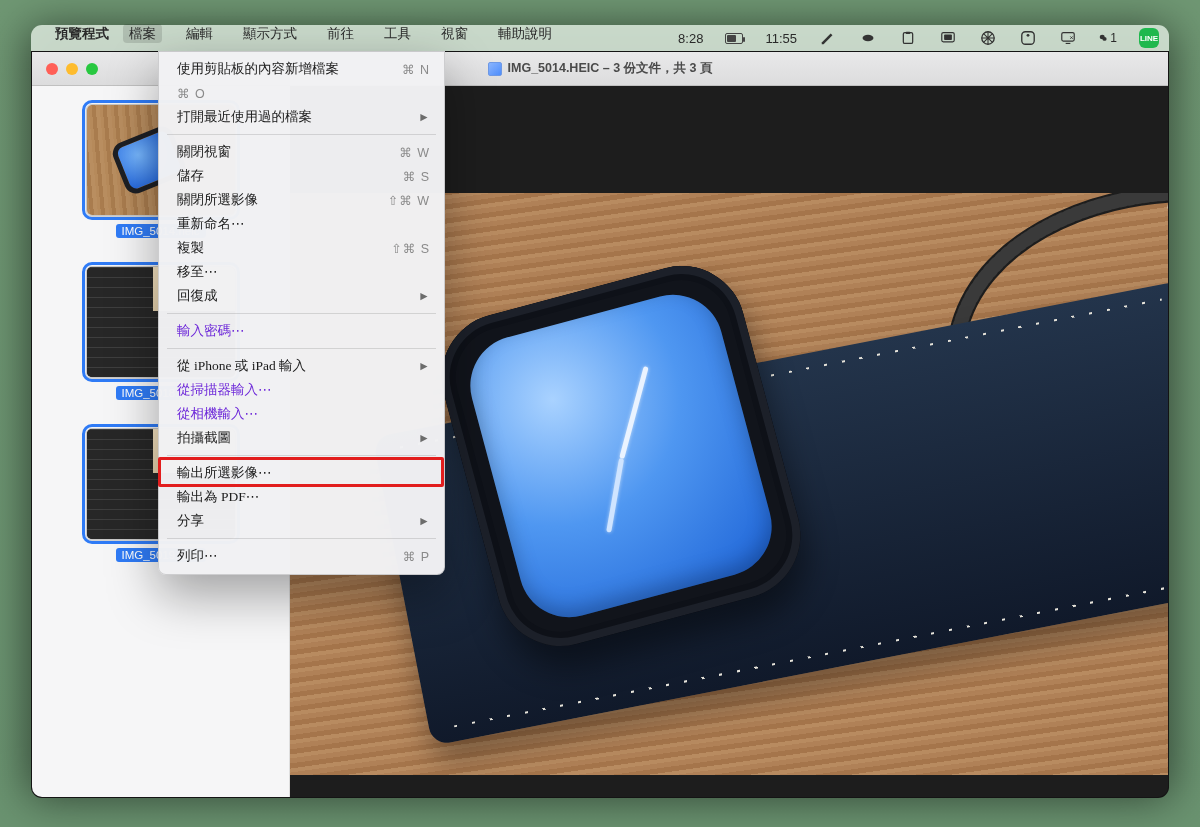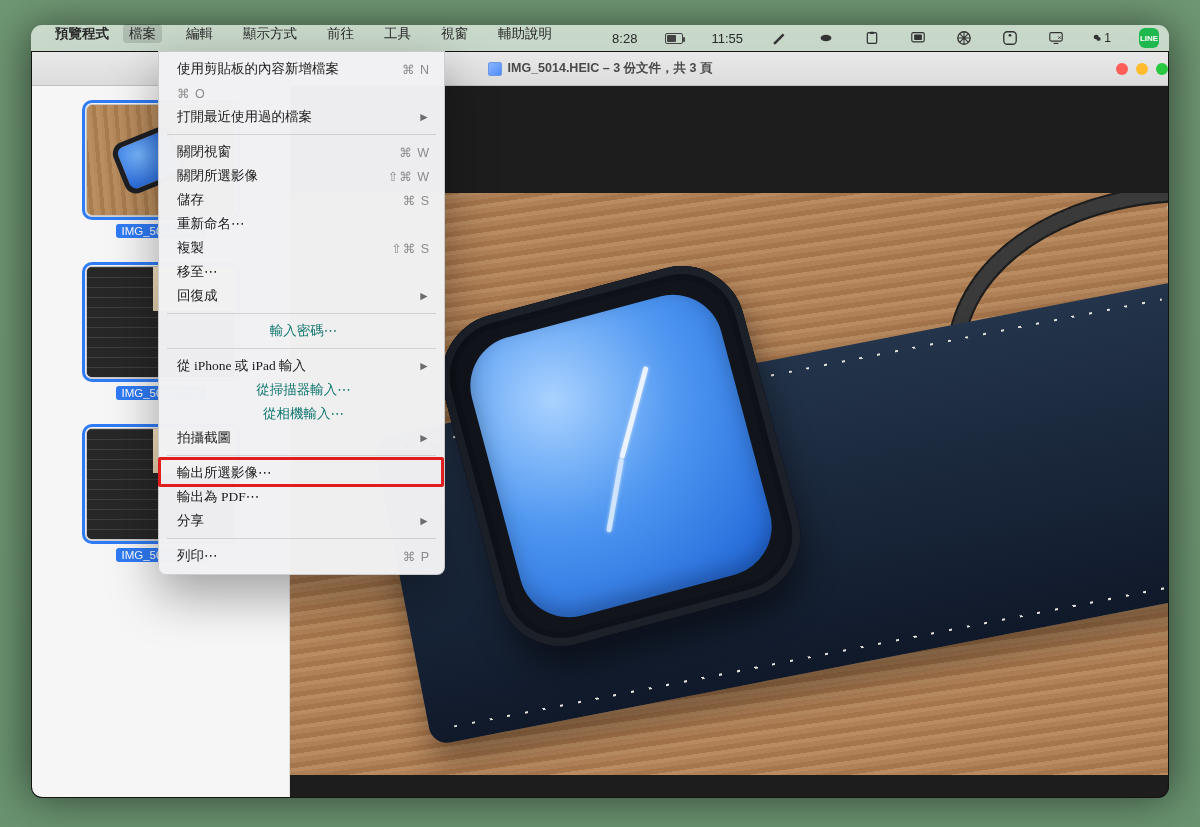--- a/index.html
+++ b/index.html
@@ -21,40 +21,39 @@
   background: rgba(210,226,212,.92);
   border-radius: 11px 11px 0 0;
   padding: 0 10px 0 14px;
   font-size: 13.5px; color:#2a2a2a;
 }
 .apple-logo { font-size:14px; margin-right:10px; }
 .appname { font-weight:700; margin-right:14px; }
 .menubar .mitem { margin-right:18px; padding:2px 6px; border-radius:4px; cursor:default; }
 .menubar .mitem.open { background: rgba(0,0,0,.12); }
 .menubar .spacer { flex:1; }
-.menubar .tray { display:flex; align-items:center; gap:28px; font-size:13px; }
+.menubar .tray { display:flex; align-items:center; gap:22px; font-size:13px; }
 .menubar .tray .icon { width:18px; height:18px; display:flex; align-items:center; justify-content:center; }
 .menubar .tray .txt { font-size:13px; }
 .batt { width:22px; height:11px; border:1px solid #444; border-radius:2px; position:relative; display:inline-block; vertical-align:middle;}
 .batt::after { content:""; position:absolute; right:-3px; top:3px; width:2px; height:5px; background:#444; border-radius:1px;}
 .batt .fill { position:absolute; left:1px; top:1px; bottom:1px; width:55%; background:#444; border-radius:1px; }
 
 .line-badge { width:20px; height:20px; border-radius:6px; background:#1fb84e; color:#fff; font-size:8px; font-weight:700; display:flex; align-items:center; justify-content:center; }
 
 
 .window {
   position:absolute; left:31px; top:51px; width:1138px; height:747px;
   background:#191919; border-radius:0 0 11px 11px; overflow:hidden;
   border:1px solid rgba(0,0,0,.2);
 }
 .titlebar {
   height:34px; background: linear-gradient(#e9e9ea,#dcdcdd);
   display:flex; align-items:center; position:relative;
   border-bottom:1px solid #c0c0c0;
-  justify-content:flex-end;
 }
 .traffic { display:flex; gap:8px; margin-left:14px;}
 .traffic span { width:12px; height:12px; border-radius:50%; display:block; }
 .traffic .r{background:#ff5f57;} .traffic .y{background:#febc2e;} .traffic .g{background:#28c840;}
 .title-center { position:absolute; left:0; right:0; text-align:center; font-size:12.5px; font-weight:600; color:#4a4a4a; pointer-events:none; display:flex; align-items:center; justify-content:center; gap:6px;}
 .heic-badge { width:14px; height:14px; background: linear-gradient(135deg,#8bb6ff,#4e8dfb); border-radius:2px; border:1px solid #6e99e6; }
 
 .body { position:absolute; top:34px; bottom:0; left:0; right:0; display:flex; }
 .sidebar {
   width:258px; background:#f6f6f7; border-right:1px solid #dedede;
@@ -90,21 +89,21 @@
   border-radius: 0 0 8px 8px;
   box-shadow: 0 20px 50px rgba(0,0,0,.35);
   padding: 5px 0 6px;
   font-size: 13.5px;
   color:#1a1a1a;
 }
 .dropdown .row {
   display:flex; align-items:center; height:24px;
   padding: 0 14px 0 18px; position:relative; cursor:default;
 }
-.dropdown .row.disabled { color:#0f766e;text-align:center; }
+.dropdown .row.disabled { color:#6d28d9; }
 .dropdown .row .lbl { flex:1; white-space:nowrap;font-family:Liberation Serif, serif; }
 .dropdown .row .hk { color:#8a8a8a; font-size:12.5px; letter-spacing:1px; }
 .dropdown .row .chev { color:#6c6c6c; font-size:12px; }
 .dropdown hr { border:none; border-top:1px solid rgba(0,0,0,.12); margin:5px 8px; }
 .highlight {
   position:absolute; left:158px; width:286px; height:30px;
   border:3px solid #e21d1d; border-radius:2px;
   pointer-events:none;
 }
 
@@ -309,28 +308,28 @@
       <div class="row">
         <span class="lbl">打開最近使用過的檔案</span>
         <span class="chev">►</span>
       </div>
       <hr>
       <div class="row">
         <span class="lbl">關閉視窗</span>
         <span class="hk">⌘ W</span>
       </div>
       <div class="row">
+        <span class="lbl">儲存</span>
+        <span class="hk">⌘ S</span>
+      </div>
+      <div class="row">
         <span class="lbl">關閉所選影像</span>
         <span class="hk">⇧⌘ W</span>
       </div>
       <div class="row">
-        <span class="lbl">儲存</span>
-        <span class="hk">⌘ S</span>
-      </div>
-      <div class="row">
         <span class="lbl">重新命名⋯</span>
       </div>
       <div class="row">
         <span class="lbl">複製</span>
         <span class="hk">⇧⌘ S</span>
       </div>
       <div class="row">
         <span class="lbl">移至⋯</span>
       </div>
       <div class="row">

